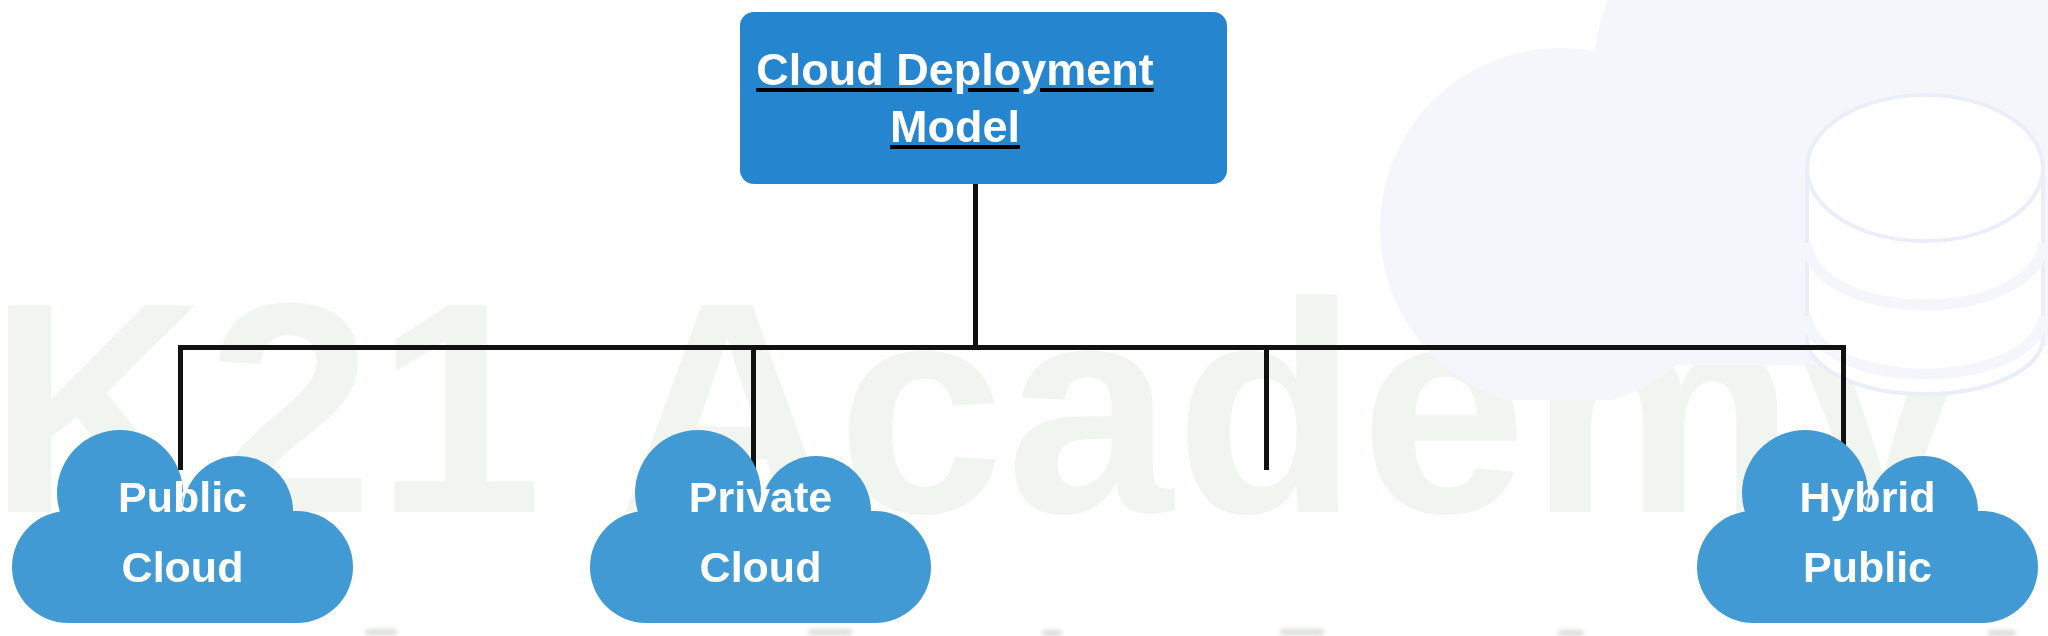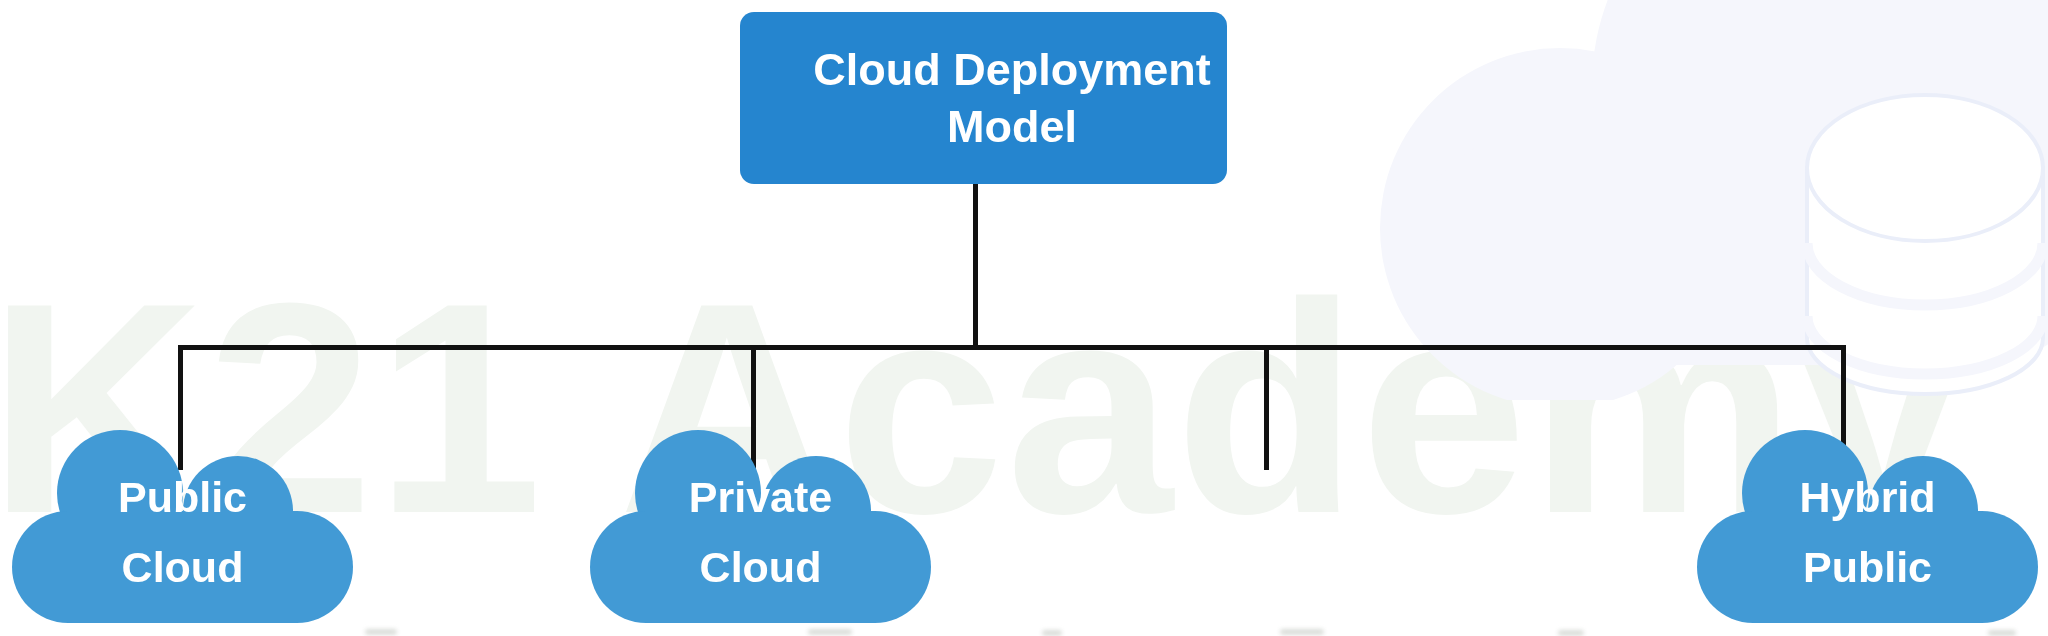--- a/index.html
+++ b/index.html
@@ -34,21 +34,21 @@
   .conn-bus{left:178px;top:345px;width:1668px;height:5px;}
   .conn-drop{top:345px;width:5px;height:125px;}
   .conn-drop.d0{left:178px;}
   .conn-drop.d1{left:751px;}
   .conn-drop.d2{left:1264px;}
   .conn-drop.d3{left:1841px;}
   
   .node-root{
     position:absolute;left:740px;top:12px;width:487px;height:172px;z-index:5;
     background:var(--root-fill,#2585cf);border-radius:14px;
-    display:flex;align-items:center;justify-content:flex-end;
+    display:flex;align-items:center;justify-content:flex-start;text-decoration:underline;
   }
   .node-root .label{
     width:430px;text-align:center;color:var(--node-text,#fff);
     font-size:45px;line-height:57px;font-weight:700;
   }
   
   .cloud-node{position:absolute;top:425px;width:345px;height:200px;z-index:5;}
   .cloud-node.c0{left:10px;}
   .cloud-node.c1{left:588px;}
   .cloud-node.c2{left:1138px;}

